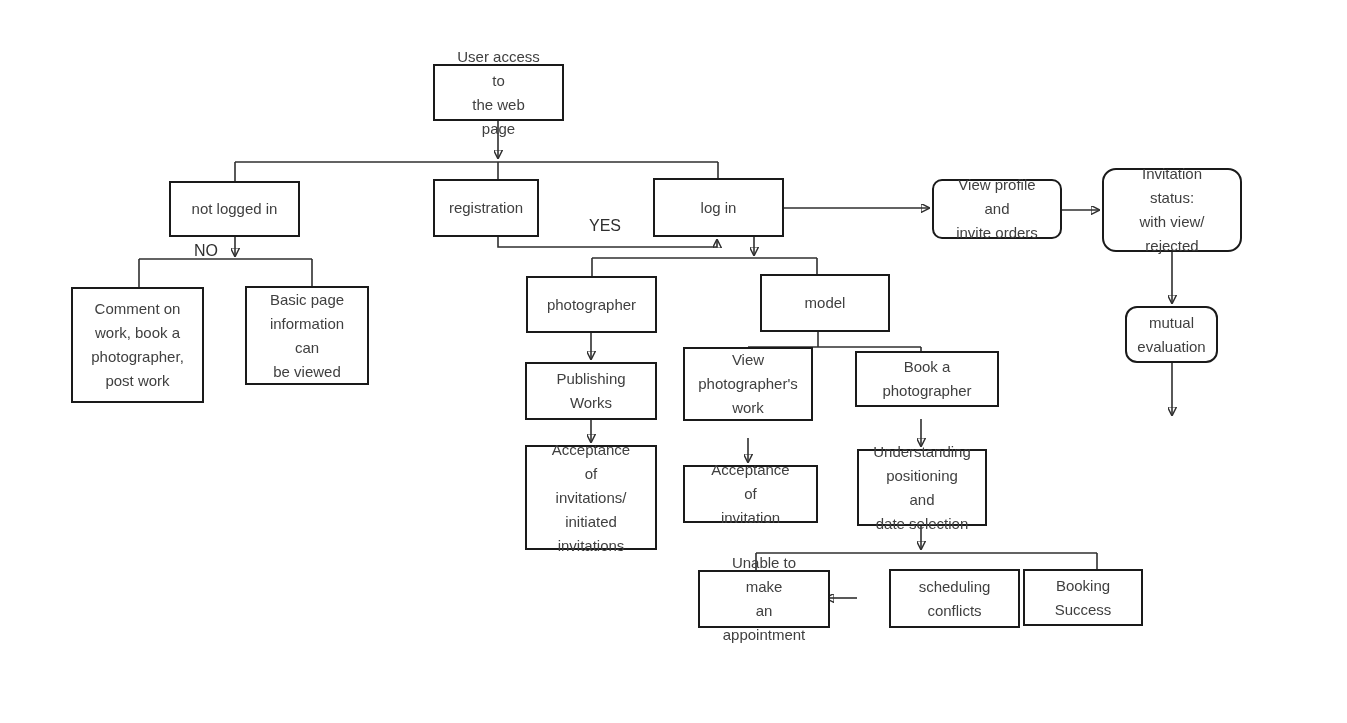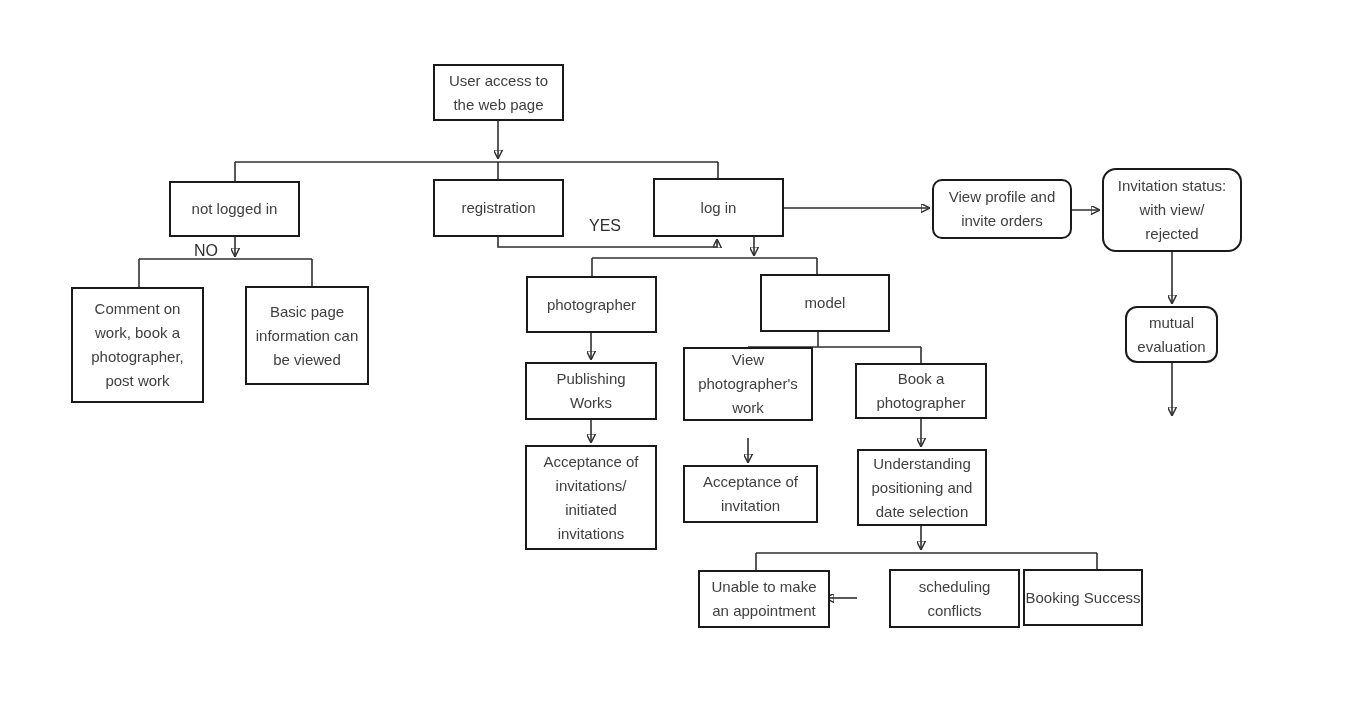--- a/index.html
+++ b/index.html
@@ -33,53 +33,53 @@
     border: 2px solid #1a1a1a;
     background: #ffffff;
     color: #3f3f3f;
     font-size: 15px;
     line-height: 24px;
     text-align: center;
     white-space: pre-line;
     display: flex;
     align-items: center;
     justify-content: center;
-    padding: 2px 0;
+    padding: 2px 20px;
   }
   .node.rounded-10 { border-radius: 10px; }
   .node.rounded-14 { border-radius: 14px; }
   .node.rounded-12 { border-radius: 12px; }
   .edge-label {
     position: absolute;
     color: #2f2f2f;
     background: transparent;
     white-space: nowrap;
   }
   #lbl-no  { left: 157px; top: 242px; font-size: 16px; margin-left: 37px; }
   #lbl-yes { left: 589px; top: 217px; font-size: 16px; }
 
   
   #n-user-access        { left: 433px;  top: 64px;  width: 131px; height: 57px; }
   #n-not-logged-in      { left: 169px;  top: 181px; width: 131px; height: 56px; }
-  #n-registration       { left: 433px;  top: 179px; width: 131px; height: 58px; }
+  #n-registration       { left: 433px;  top: 179px; width: 106px; height: 58px; }
   #n-log-in             { left: 653px;  top: 178px; width: 131px; height: 59px; }
   #n-comment-work       { left: 71px;   top: 287px; width: 133px; height: 116px; }
   #n-basic-info         { left: 245px;  top: 286px; width: 124px; height: 99px; }
   #n-photographer       { left: 526px;  top: 276px; width: 131px; height: 57px; }
   #n-model              { left: 753px;  top: 274px; width: 130px; height: 58px; margin-left: 7px; }
   #n-publishing-works   { left: 525px;  top: 362px; width: 132px; height: 58px; }
   #n-acceptance-invitations { left: 525px; top: 445px; width: 132px; height: 105px; }
   #n-view-work          { left: 683px;  top: 347px; width: 130px; height: 74px; }
   #n-acceptance-invitation { left: 683px; top: 465px; width: 135px; height: 58px; }
-  #n-book-photographer  { left: 855px;  top: 363px; width: 132px; height: 56px; }
+  #n-book-photographer  { left: 855px;  top: 351px; width: 144px; height: 56px; }
   #n-understanding      { left: 857px;  top: 449px; width: 130px; height: 77px; }
   #n-unable             { left: 690px;  top: 570px; width: 132px; height: 58px; margin-left: 8px; }
   #n-scheduling         { left: 857px;  top: 569px; width: 131px; height: 59px; margin-left: 32px; }
   #n-booking-success    { left: 1023px; top: 569px; width: 120px; height: 57px; }
-  #n-view-profile       { left: 932px;  top: 179px; width: 140px; height: 60px; }
+  #n-view-profile       { left: 932px;  top: 179px; width: 130px; height: 60px; }
   #n-invitation-status  { left: 1102px; top: 168px; width: 140px; height: 84px; }
   #n-mutual-evaluation  { left: 1125px; top: 306px; width: 93px;  height: 57px; }
   #n-order-completion   { left: 1117px; top: 418px; width: 112px; height: 47px; }
 </style>
 </head>
 <body>
 
 <div class="canvas">
 
   <svg class="edges" viewBox="0 0 1347 723" xmlns="http://www.w3.org/2000/svg">

